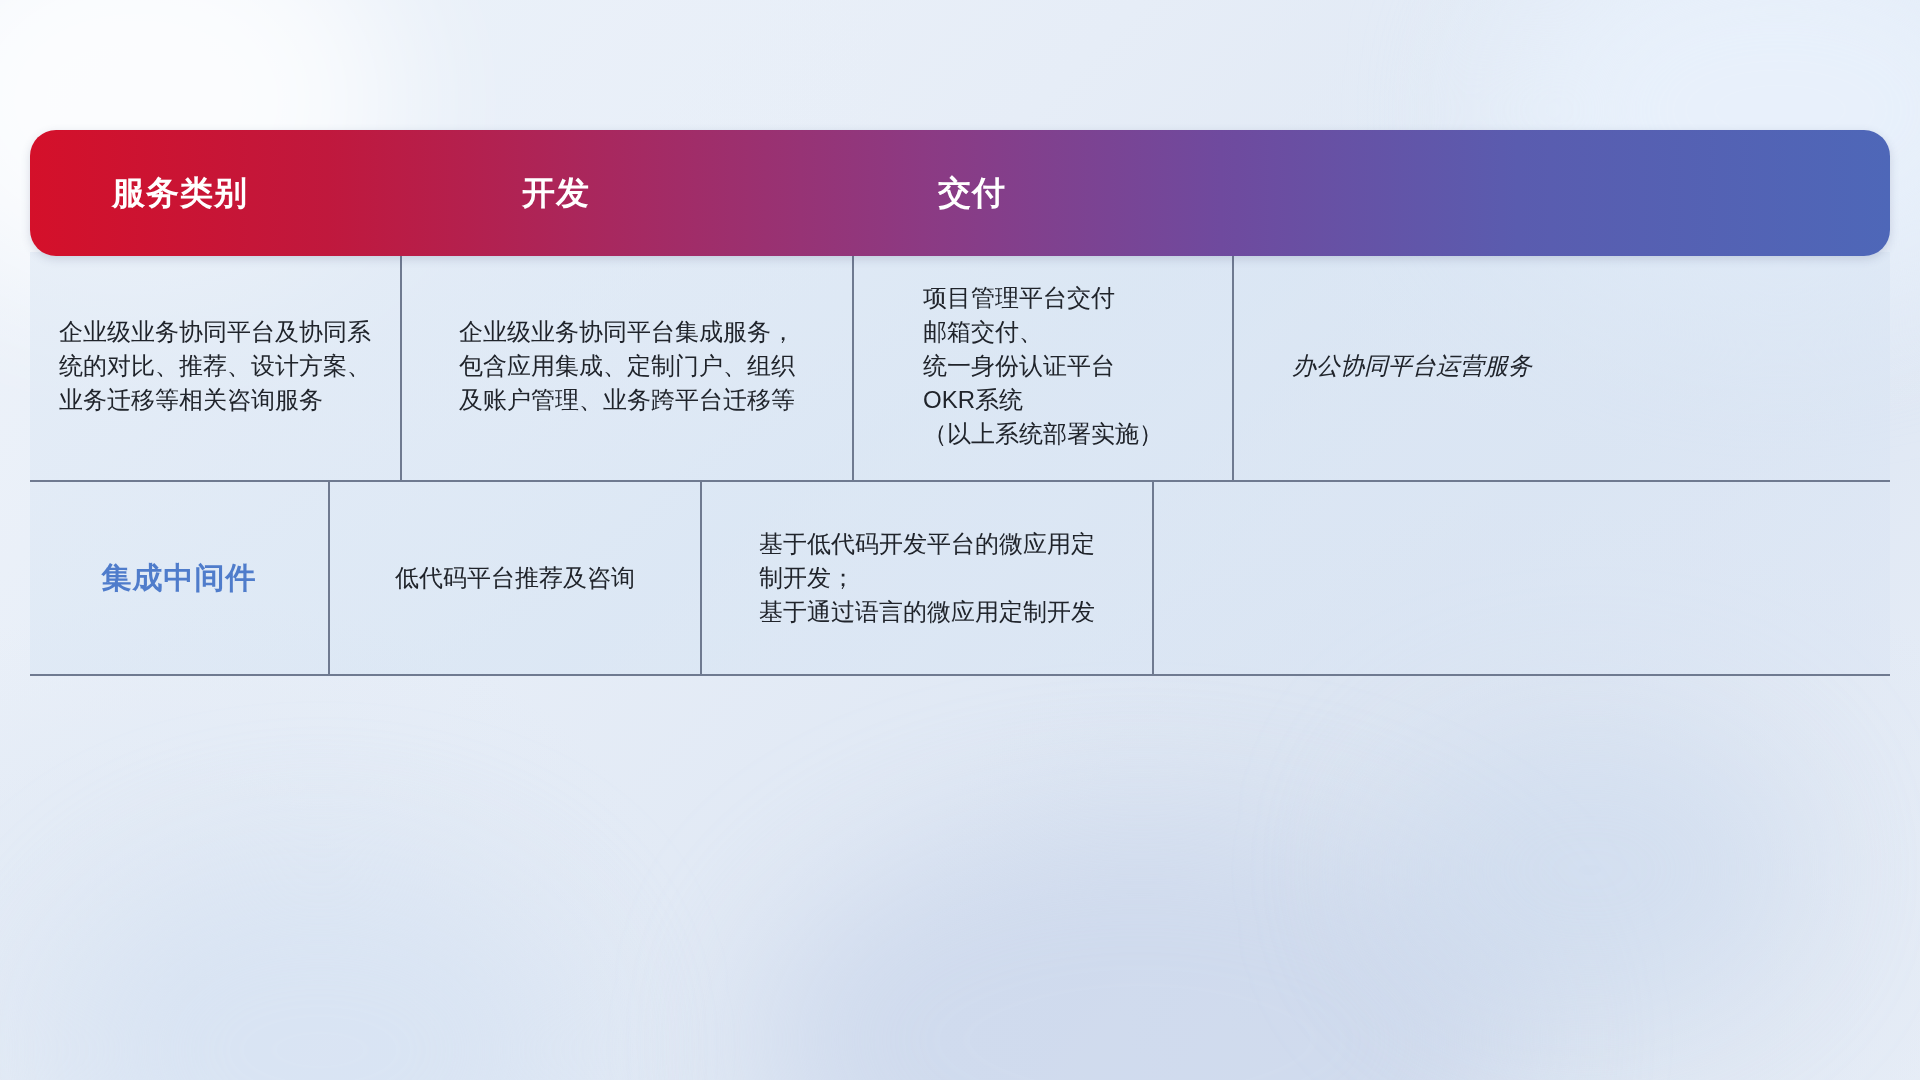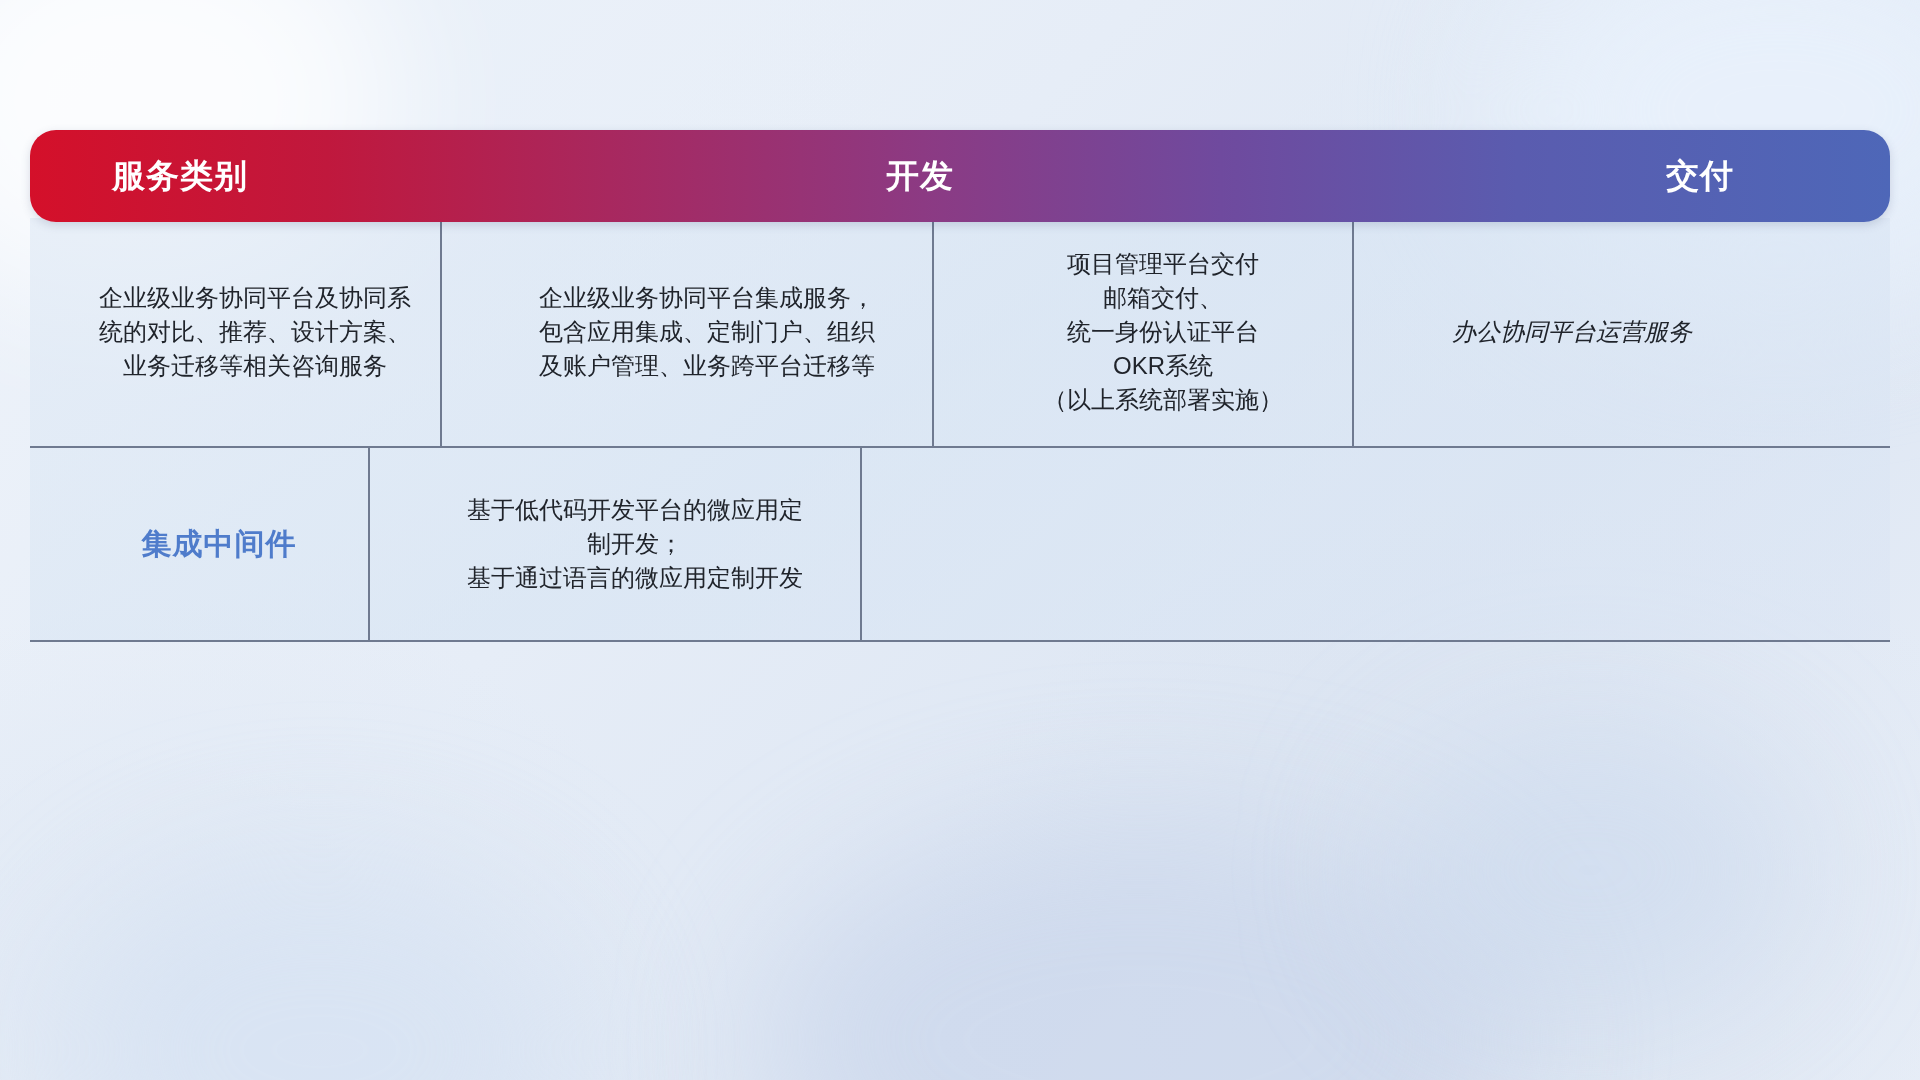--- a/index.html
+++ b/index.html
@@ -38,28 +38,27 @@
 
   .table-wrap {
     position: absolute;
     left: 30px;
     top: 130px;
     width: 1860px;
   }
 
   .t-header {
     display: flex;
-    height: 92px;
+    height: 126px;
     border-radius: 26px;
     overflow: hidden;
     background: linear-gradient(90deg, #d4102a 0%, #c0183d 16%, #a52a63 33%, #8c3a83 48%, #6f4a9e 64%, #5a5caf 80%, #4e67b8 100%);
     box-shadow: 0 3px 10px rgba(60,70,110,0.18);
     position: relative;
     z-index: 2;
-    justify-content: space-between;
   }
 
   .t-header .cell {
     display: flex;
     align-items: center;
     justify-content: center;
     color: #ffffff;
     font-size: 33px;
     font-weight: bold;
     letter-spacing: 1px;
@@ -84,27 +83,25 @@
     position: relative;
   }
   .t-row:last-child { border-bottom: none; }
 
   .t-row .cell {
     box-sizing: border-box;
     padding: 18px 16px;
     display: flex;
     align-items: center;
     justify-content: center;
-    text-align: center;
     color: #20242b;
     font-size: 24px;
     line-height: 1.42;
     border-right: 2px solid #6f7a90;
     white-space: pre-line;
-    margin-left: 40px;
   }
   .t-row .cell:last-child { border-right: none; font-style: italic; }
   .t-row .cell.cat { border-right: 2px solid #6f7a90; }
 
   .cell.cat {
     color: #4f7ccb;
     font-weight: bold;
     font-size: 30px;
     line-height: 1.45;
     letter-spacing: 1px;
@@ -145,20 +142,21 @@
 邮箱交付、
 统一身份认证平台
 OKR系统
 （以上系统部署实施）</div>
         <div class="cell c4">办公协同平台运营服务</div>
       </div>
 
 
       <div class="t-row r2">
         <div class="cell cat c0">集成中间件</div>
+        <div class="cell c1">低代码平台推荐及咨询</div>
         <div class="cell c2">基于低代码开发平台的微应用定
 制开发；
 基于通过语言的微应用定制开发</div>
         <div class="cell c4"></div>
       </div>
 
     </div>
   </div>
 </div>
 

